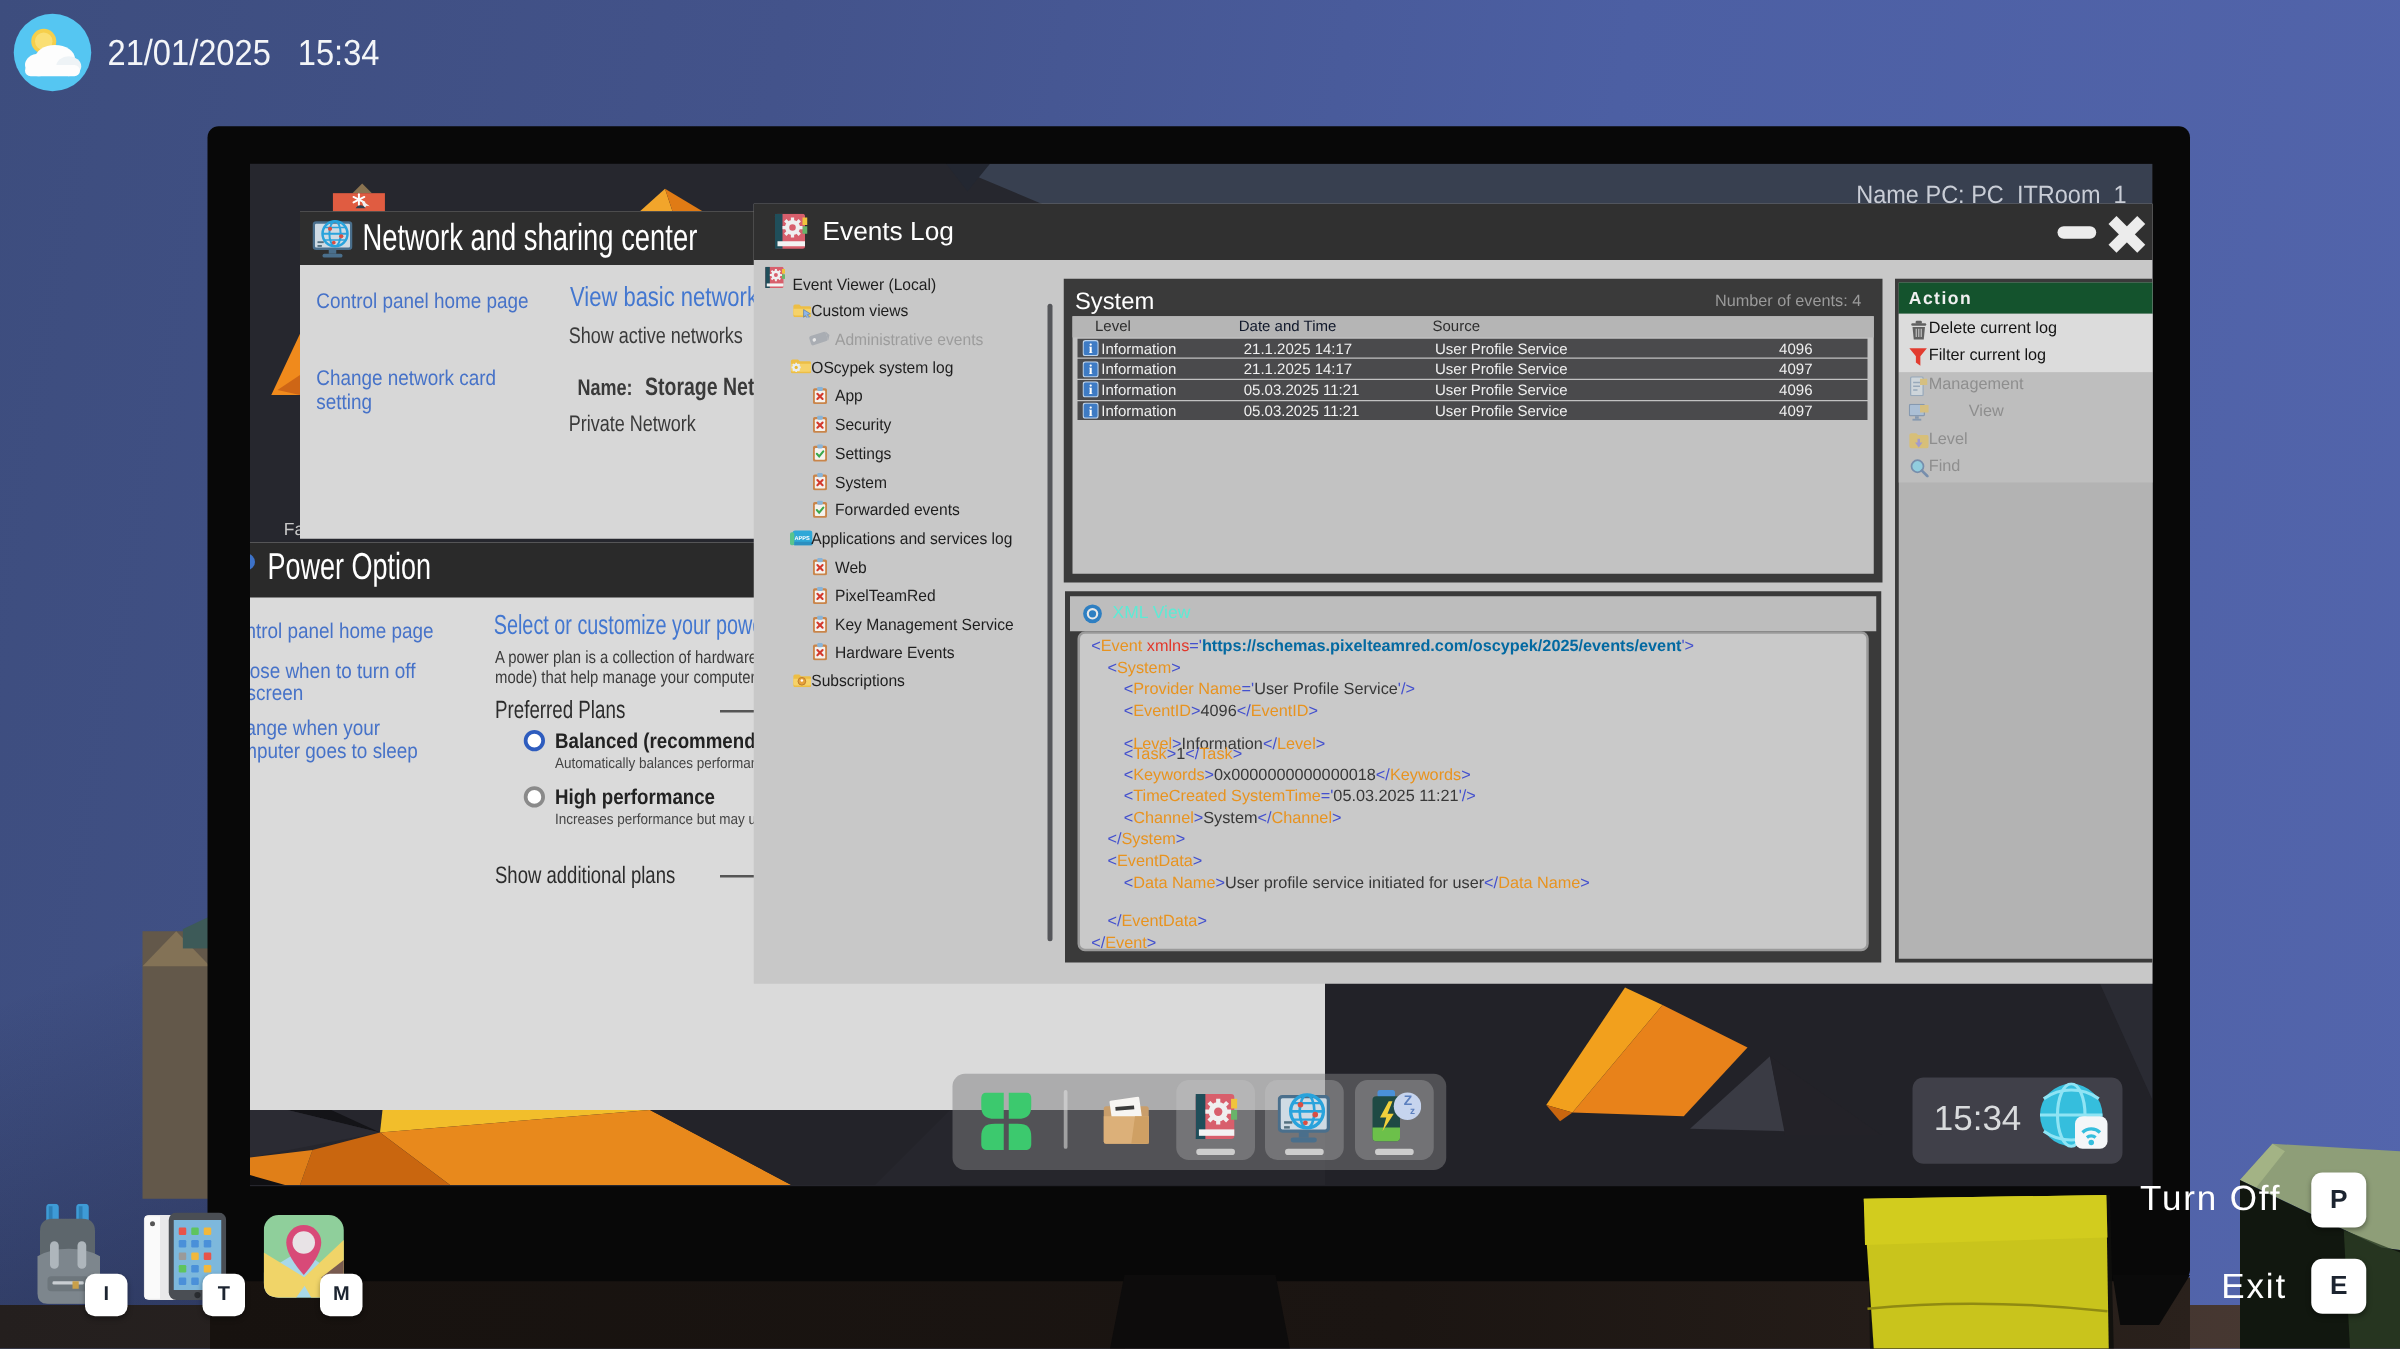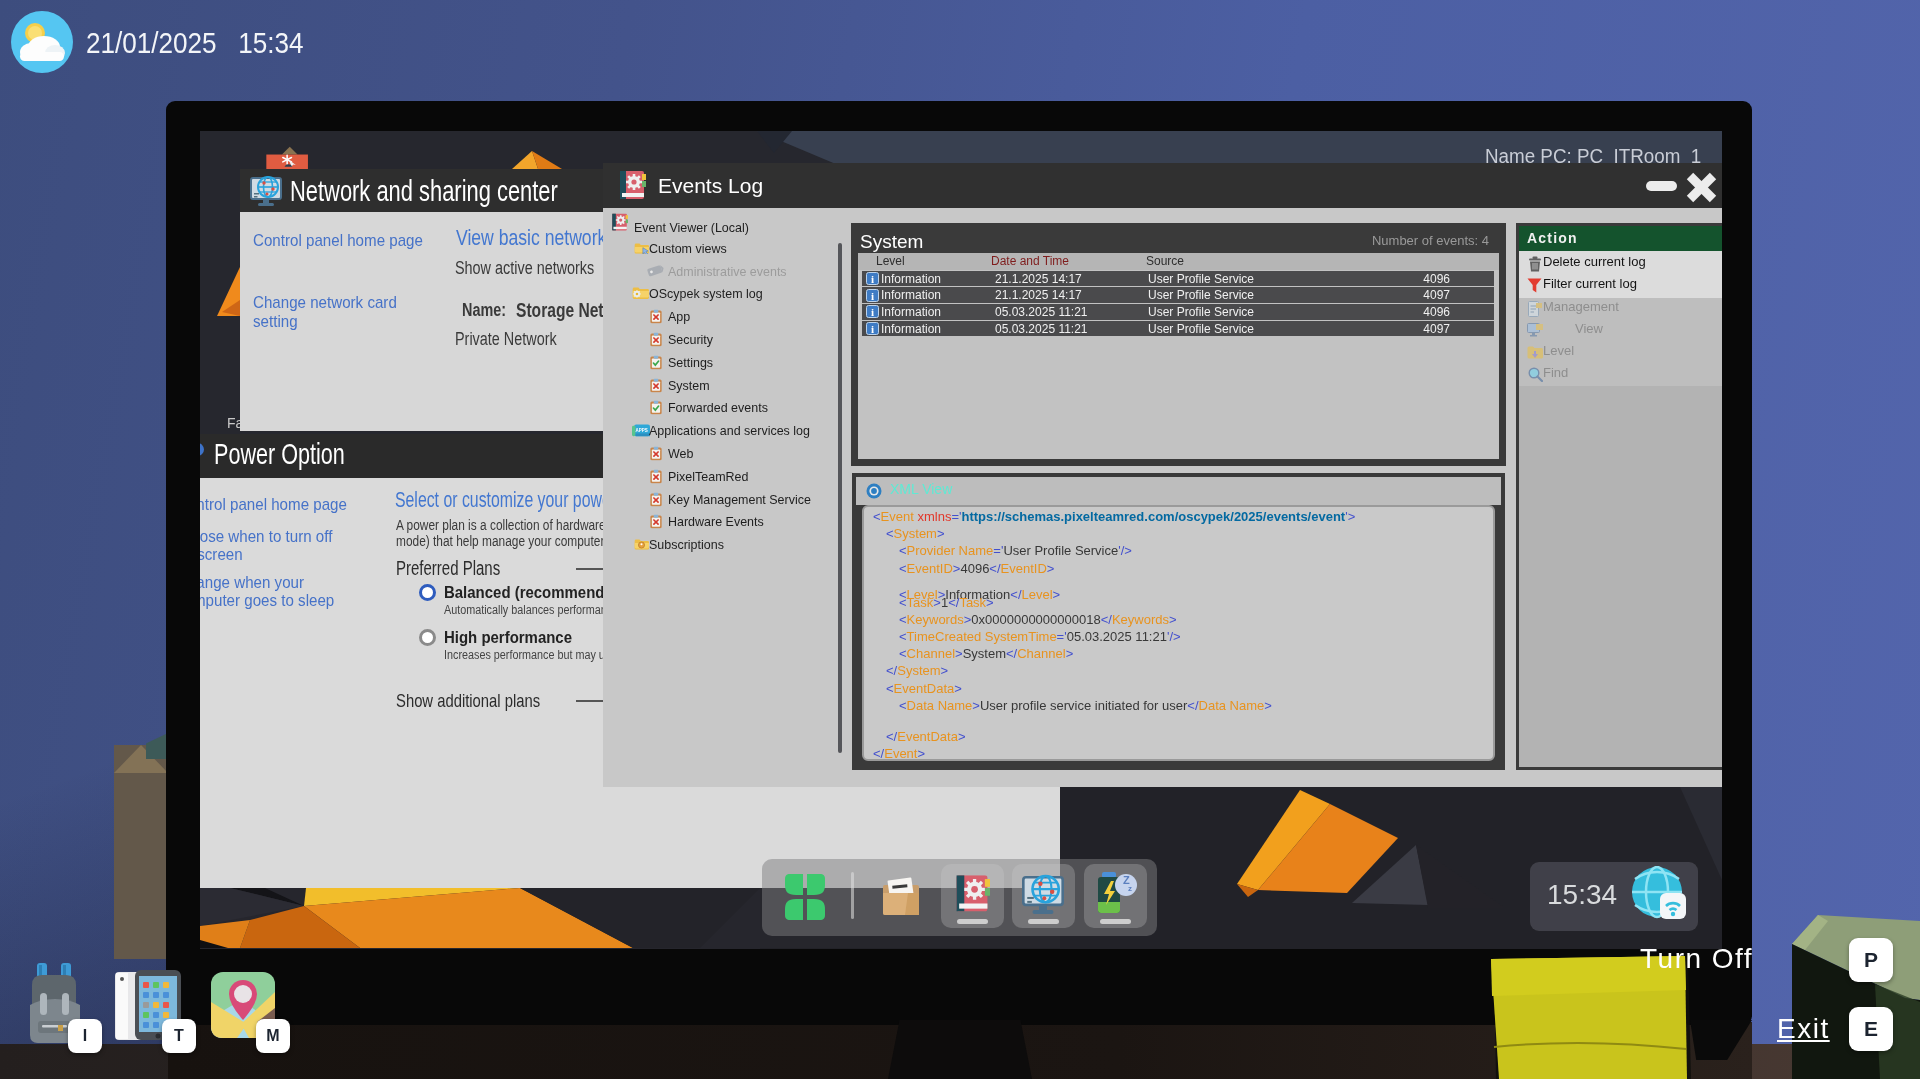--- a/index.html
+++ b/index.html
@@ -339,21 +339,21 @@
     <div class="abs trow" style="left:46px;top:329px;">Subscriptions</div>
   </div>
   <div class="abs" style="left:235px;top:80px;width:4px;height:510px;background:#55565a;border-radius:2px;"></div>
 
   <div class="abs" style="left:248px;top:60px;width:655px;height:243px;background:#3a3a3a;">
     <div class="abs" style="left:9px;top:8px;font-size:19px;color:#fff;">System</div>
     <div class="abs" style="right:17px;top:10px;font-size:13px;color:#9a9a9a;">Number of events: 4</div>
     <div class="abs" style="left:7px;top:30px;width:641px;height:206px;background:#c2c2c2;">
       <div class="abs" style="left:0;top:0;width:641px;height:17px;background:#b5b5b5;"></div>
       <div class="abs" style="left:18px;top:1px;font-size:12px;color:#2e2e2e;">Level</div>
-      <div class="abs" style="left:133px;top:1px;font-size:12px;color:#7f1d1d;">Date and Time</div>
+      <div class="abs" style="left:133px;top:1px;font-size:12px;color:#0f172a;">Date and Time</div>
       <div class="abs" style="left:288px;top:1px;font-size:12px;color:#2e2e2e;">Source</div>
       <div class="srow" style="top:17.5px;">
             <svg class="abs" style="left:4px;top:1.5px" width="13" height="13" viewBox="0 0 13 13">
               <rect x="0.5" y="0.5" width="12" height="12" rx="2" fill="#3e7bc4" stroke="#bcd2ea"></rect>
               <text x="6.5" y="10.5" font-size="11" font-weight="bold" fill="#fff" text-anchor="middle" font-family="Liberation Serif">i</text>
             </svg>
             <div class="abs" style="left:19px;top:1px;">Information</div>
             <div class="abs" style="left:133px;top:1px;">21.1.2025 14:17</div>
             <div class="abs" style="left:286px;top:1px;">User Profile Service</div>
             <div class="abs" style="left:500px;top:1px;width:88px;text-align:right;">4096</div>
@@ -542,23 +542,23 @@
   <polygon points="95,84 140,102 140,179 100,179" fill="#2c3d24" opacity="0.8"></polygon>
 </svg>
 
 <svg class="abs" style="left:1480px;top:950px" width="215" height="129" viewBox="0 0 215 129">
   <polygon points="14,9 208,6 211,129 16,129" fill="#10100d" opacity="0.9"></polygon>
   <polygon points="11,9 205,6 207,129 19,129" fill="#c9c41c"></polygon>
   <path d="M14,97 Q105,88 206,99" fill="none" stroke="#8f8a12" stroke-width="2"></path>
   <polygon points="11,9 205,6 206,40 12,46" fill="#d2cc1e"></polygon>
 </svg>
 
-<div class="abs" style="left:1640px;top:943px;font-size:28px;color:#fff;letter-spacing:1.5px;">Turn Off</div>
+<div class="abs" style="left:1712px;top:943px;font-size:28px;color:#fff;letter-spacing:1.5px;">Turn Off</div>
 <div class="abs key" style="left:1849px;top:938px;width:44px;height:44px;font-size:21px;line-height:44px;">P</div>
-<div class="abs" style="left:1777px;top:1013px;font-size:28px;color:#fff;letter-spacing:1.5px;text-decoration:underline;">Exit</div>
+<div class="abs" style="left:1777px;top:1013px;font-size:28px;color:#fff;letter-spacing:1.5px;">Exit</div>
 <div class="abs key" style="left:1849px;top:1007px;width:44px;height:44px;font-size:21px;line-height:44px;">E</div>
 
 <svg class="abs" style="left:28px;top:963px" width="54" height="82" viewBox="0 0 54 82">
   <rect x="9" y="0" width="10" height="18" rx="3" fill="#3e9bd6"></rect>
   <rect x="33" y="0" width="10" height="18" rx="3" fill="#3e9bd6"></rect>
   <rect x="11" y="2" width="3" height="16" fill="#2d7fb5"></rect>
   <rect x="35" y="2" width="3" height="16" fill="#2d7fb5"></rect>
   <path d="M4,22 q0,-10 10,-10 h24 q10,0 10,10 v50 q0,8 -8,8 h-28 q-8,0 -8,-8 z" fill="#5d666c"></path>
   <path d="M2,42 q10,-6 25,-6 t25,6 v30 q0,8 -8,8 h-34 q-8,0 -8,-8 z" fill="#7d868d"></path>
   <rect x="12" y="30" width="7" height="22" rx="3.5" fill="#aeb6bc"></rect>

